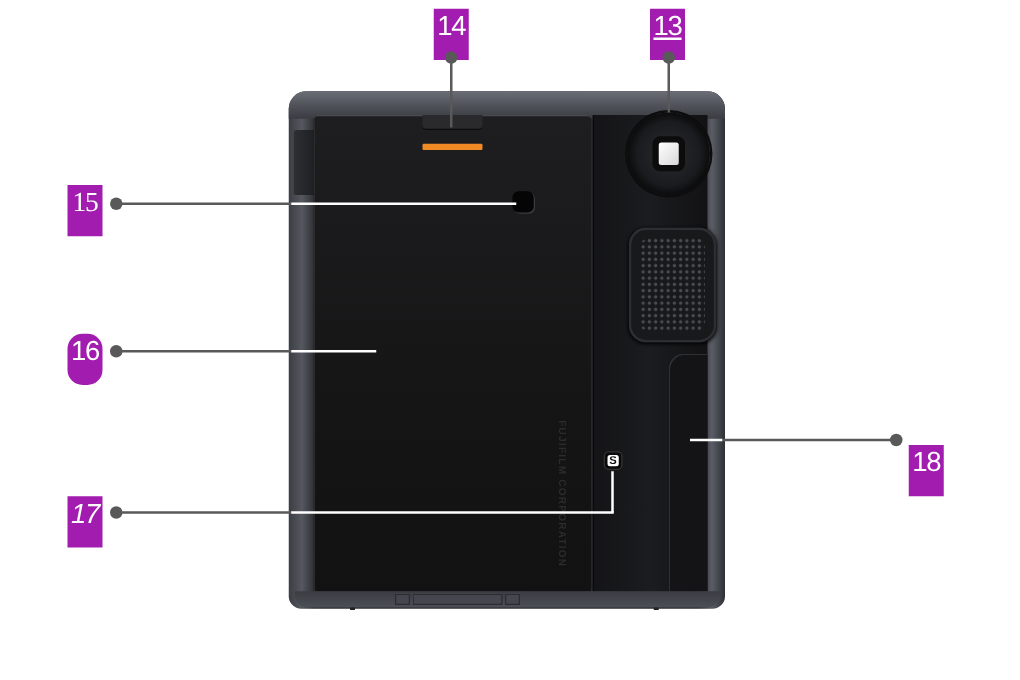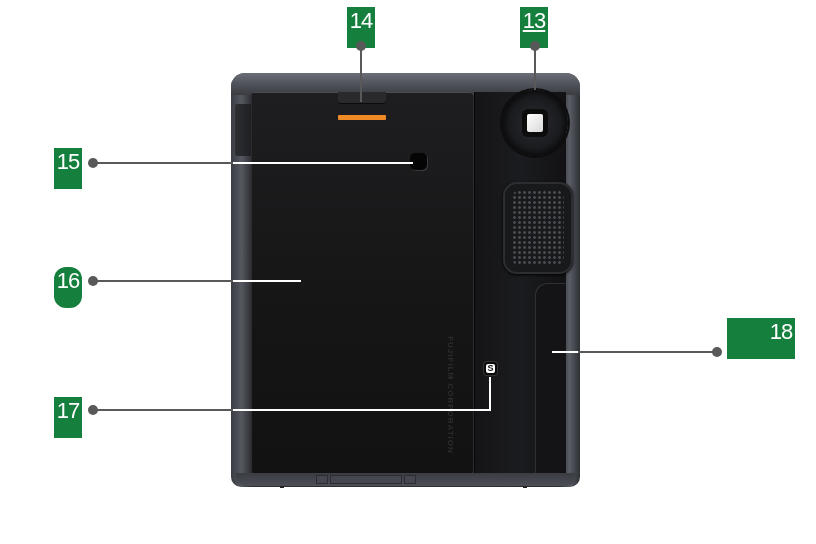--- a/index.html
+++ b/index.html
@@ -42,21 +42,21 @@
   .s-glyph-txt{left:484px;top:362px;width:13px;height:13px;font-size:9px;font-weight:bold;color:#111;
     text-align:center;line-height:13px;}
   .corp-text{left:440px;top:330px;width:20px;height:130px;}
   .corp-text span{position:absolute;left:50%;top:50%;transform:translate(-50%,-50%) rotate(90deg);
     white-space:nowrap;font-size:8px;letter-spacing:1px;color:#2c2c2f;font-weight:bold;}
   .bottom-strip{left:236px;top:473px;width:340px;height:13px;border-radius:0 0 10px 10px;
     background:linear-gradient(180deg,#3a3c42,#4c4f56);}
   .bottom-seg{top:475px;height:9px;background:#44474e;box-shadow:inset 0 0 0 1px #2b2d31;}
   .foot{top:486px;width:4px;height:2px;background:#222;}
   
-  .badge{width:28px;height:41px;background:#15803d;color:#ffffff;font-size:22px;line-height:28px;
+  .badge{width:28px;height:41px;background:#a21caf;color:#ffffff;font-size:22px;line-height:28px;
     text-align:center;letter-spacing:-1px;}
   .line{background:#595959;}
   .line-w{background:#ffffff;}
   .dot{width:10px;height:10px;border-radius:50%;background:#595959;}
 </style>
 </head>
 <body>
 
 <div class="abs cam-shell"></div>
 <div class="abs cam-top"></div>
@@ -86,32 +86,32 @@
 <div class="abs foot" style="left:523px;"></div>
 
 <div class="abs badge" style="left:347px;top:7px;">14</div>
 <div class="abs dot" style="left:356px;top:41px;"></div>
 <div class="abs line" style="left:360px;top:46px;width:2px;height:56px;"></div>
 
 <div class="abs badge" style="left:520px;top:7px;text-decoration:underline;">13</div>
 <div class="abs dot" style="left:530px;top:41px;"></div>
 <div class="abs line" style="left:534px;top:46px;width:2px;height:44px;"></div>
 
-<div class="abs badge" style="left:54px;top:148px;">15</div>
+<div class="abs badge" style="left:54px;top:148px;font-family:Liberation Serif, serif;">15</div>
 <div class="abs dot" style="left:88px;top:158px;"></div>
 <div class="abs line" style="left:93px;top:162px;width:140px;height:2px;"></div>
 <div class="abs line-w" style="left:233px;top:162px;width:180px;height:2px;"></div>
 
 <div class="abs badge" style="left:54px;top:267px;border-radius:12px;">16</div>
 <div class="abs dot" style="left:88px;top:276px;"></div>
 <div class="abs line" style="left:93px;top:280px;width:140px;height:2px;"></div>
 <div class="abs line-w" style="left:233px;top:280px;width:68px;height:2px;"></div>
 
-<div class="abs badge" style="left:54px;top:397px;">17</div>
+<div class="abs badge" style="left:54px;top:397px;font-style:italic;">17</div>
 <div class="abs dot" style="left:88px;top:405px;"></div>
 <div class="abs line" style="left:93px;top:409px;width:140px;height:2px;"></div>
 <div class="abs line-w" style="left:233px;top:409px;width:258px;height:2px;"></div>
 <div class="abs line-w" style="left:489px;top:377px;width:2px;height:33px;"></div>
 
-<div class="abs badge" style="left:727px;top:318px;padding-left:40px;">18</div>
+<div class="abs badge" style="left:727px;top:356px;">18</div>
 <div class="abs dot" style="left:712px;top:347px;"></div>
 <div class="abs line-w" style="left:552px;top:351px;width:26px;height:2px;"></div>
 <div class="abs line" style="left:578px;top:351px;width:136px;height:2px;"></div>
 
 </body></html>

